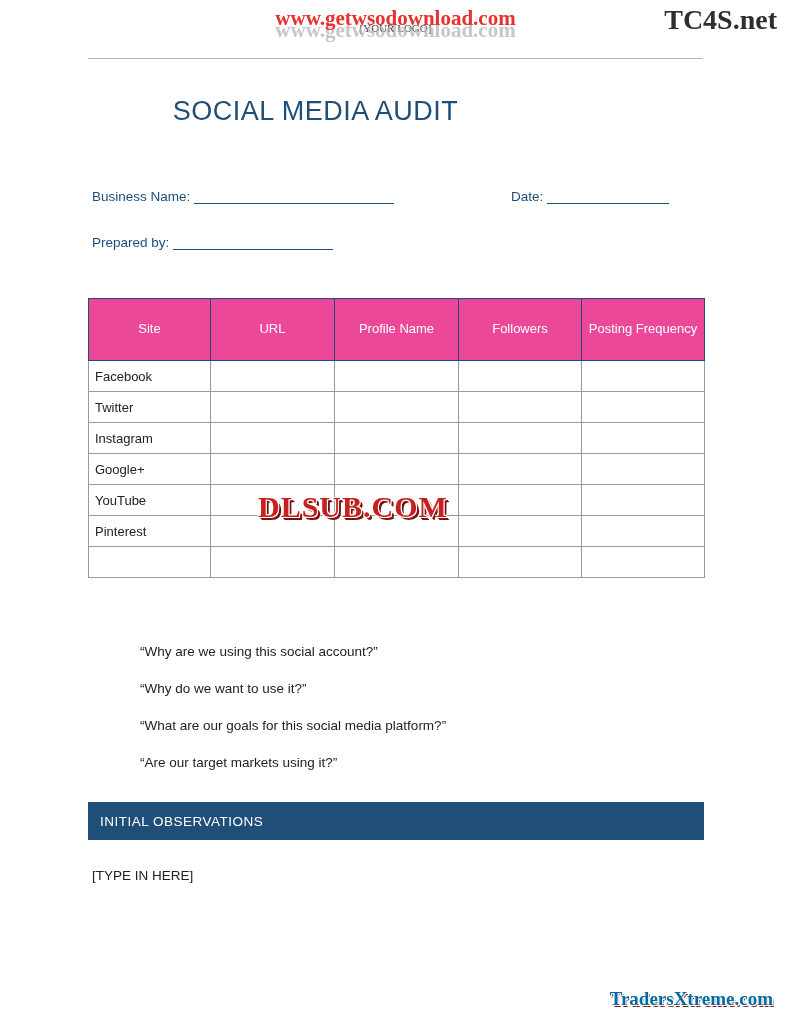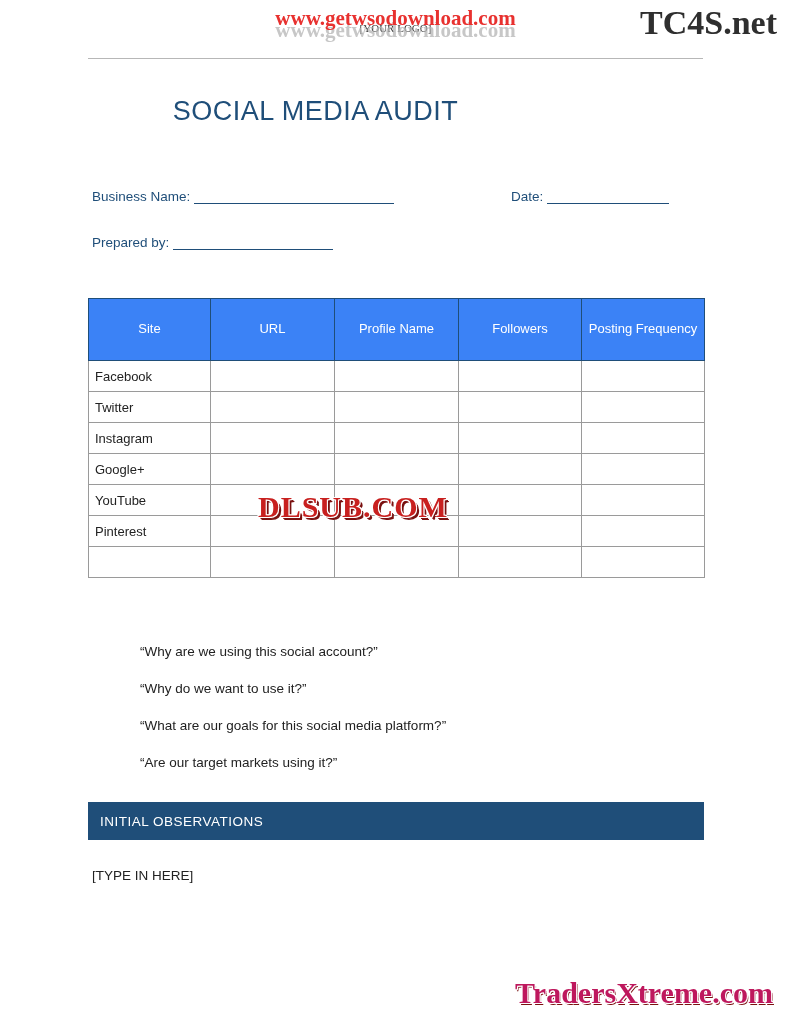--- a/index.html
+++ b/index.html
@@ -41,21 +41,21 @@
   .wm-top.shadow {
     top: 18px;
     color: rgba(180,180,180,0.75);
     font-size: 21px;
   }
   .wm-tc4s {
     position: absolute;
     right: 14px;
     top: 4px;
     font-family: "Liberation Serif", serif;
-    font-size: 34px;
+    font-size: 28px;
     font-weight: bold;
     color: #2f2f2f;
     z-index: 31;
   }
   .wm-dlsub {
     position: absolute;
     left: 258px;
     top: 490px;
     z-index: 32;
     font-family: "Liberation Serif", serif;
@@ -70,23 +70,23 @@
       1px 1px 0 #ffffff,
       2px 2px 0 #7a1110,
       3px 3px 0 #7a1110;
   }
   .wm-traders {
     position: absolute;
     right: 18px;
     bottom: 14px;
     z-index: 33;
     font-family: "Liberation Serif", serif;
-    font-size: 30px;
+    font-size: 19px;
     font-weight: bold;
-    color: #be185d;
+    color: #0369a1;
     text-shadow:
       -1px -1px 0 #ffffff,
       1px -1px 0 #ffffff,
       -1px 1px 0 #ffffff,
       1px 1px 0 #ffffff,
       1.5px 1.5px 0 #7a1110;
   }
 
   
   .logo-placeholder {
@@ -145,21 +145,21 @@
   .audit-table {
     position: absolute;
     left: 88px;
     top: 298px;
     width: 616px;
     border-collapse: collapse;
     table-layout: fixed;
     font-size: 13px;
   }
   .audit-table th {
-    background: #3b82f6;
+    background: #ec4899;
     color: #ffffff;
     font-weight: normal;
     font-size: 13px;
     text-align: center;
     height: 57px;
     border: 1px solid #1f4e79;
     padding: 2px 4px;
     line-height: 1.25;
   }
   .audit-table td {

